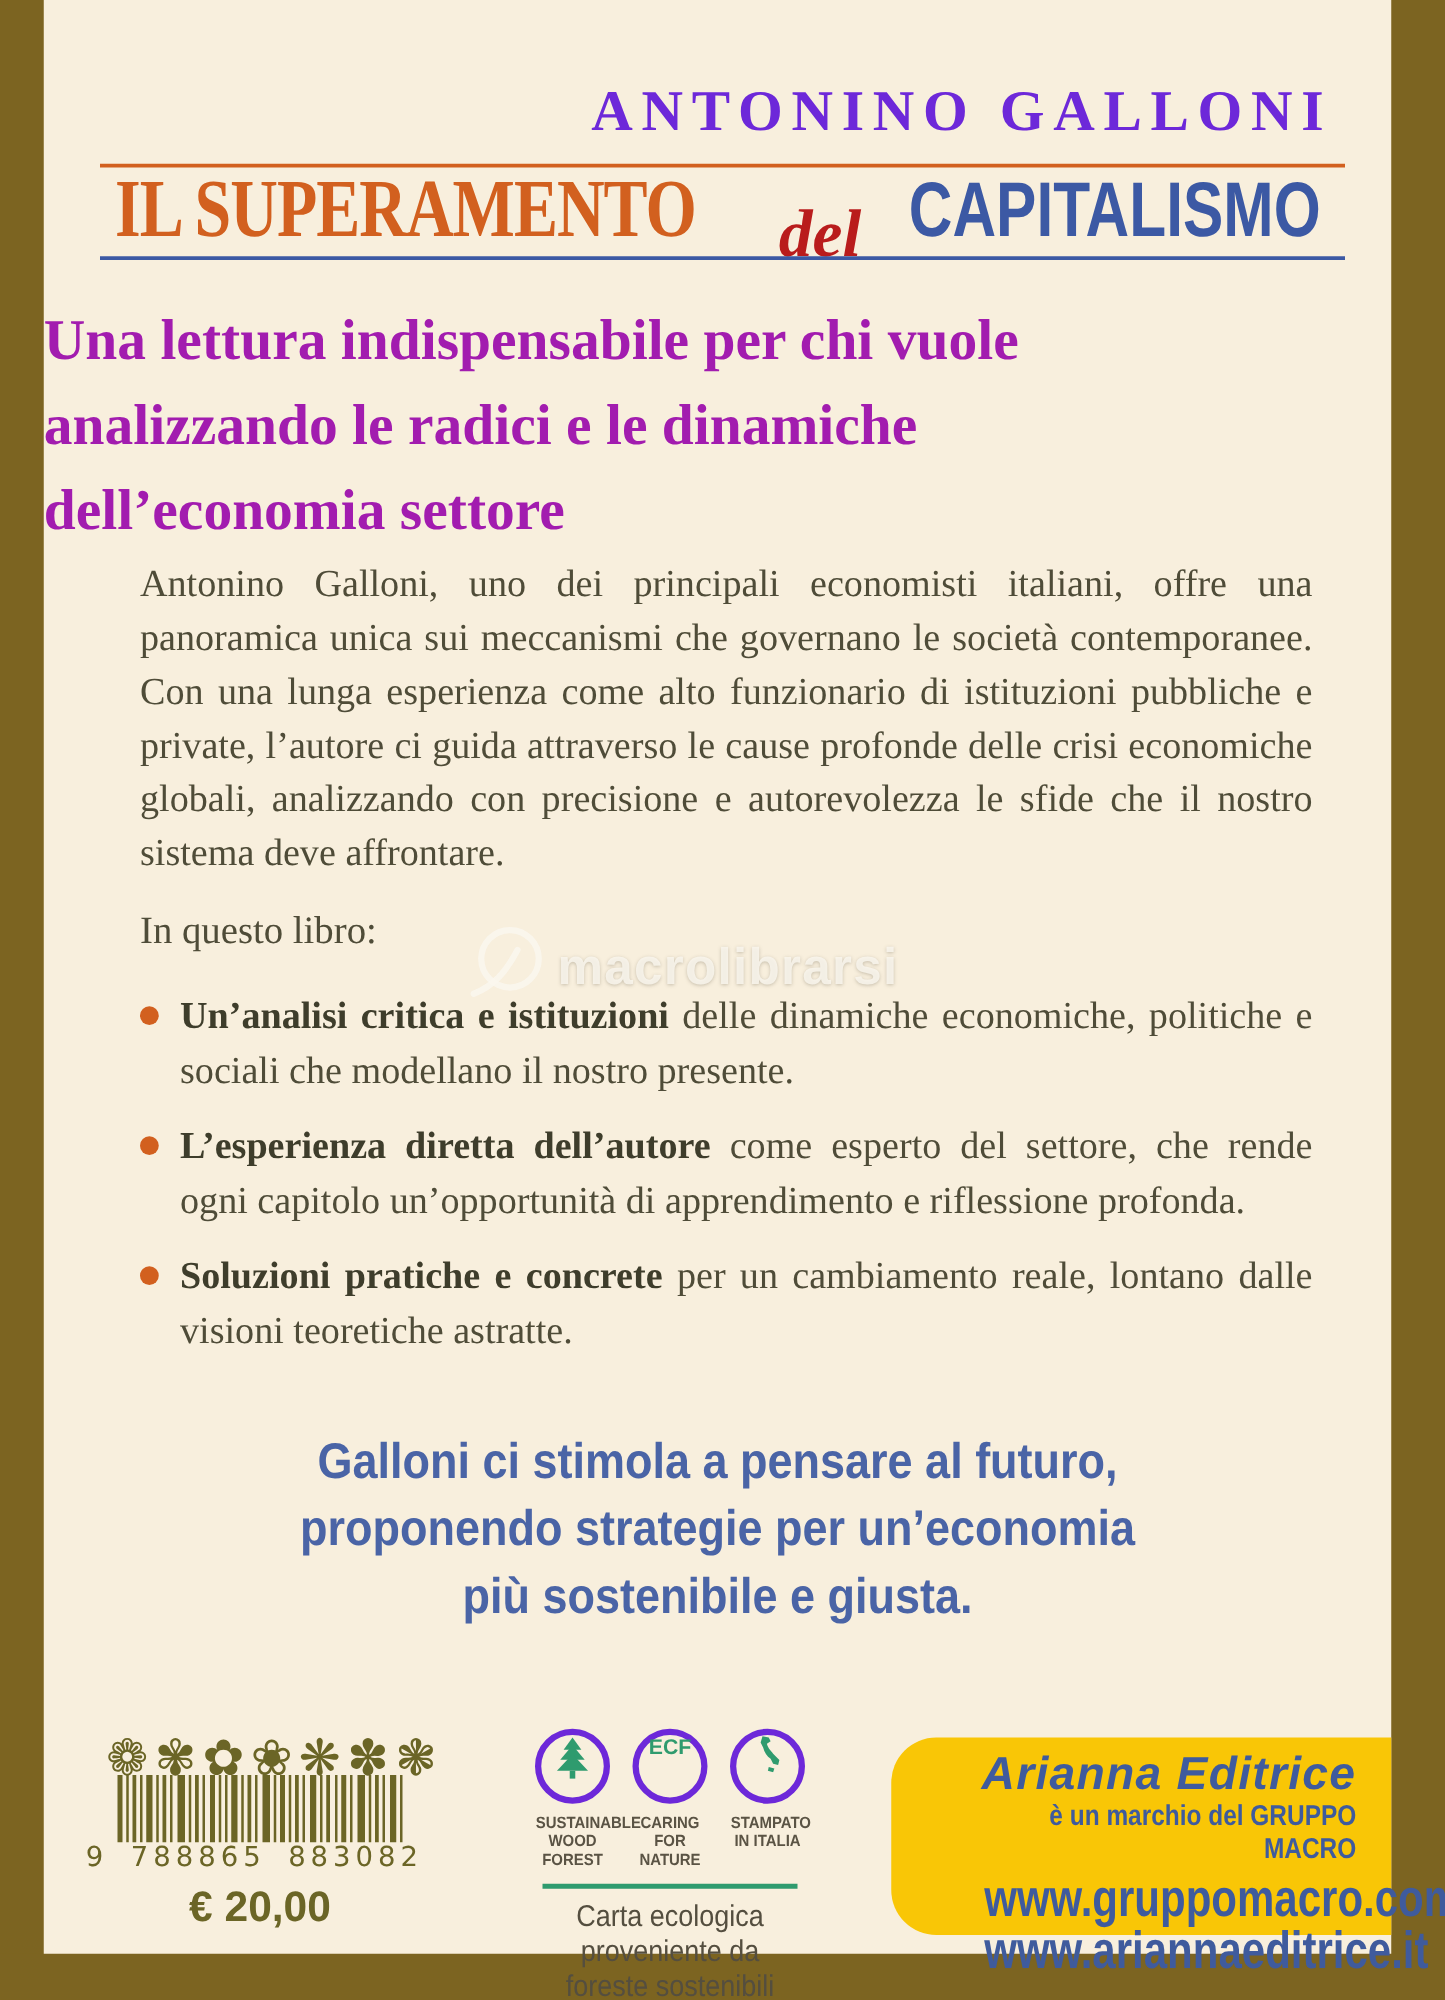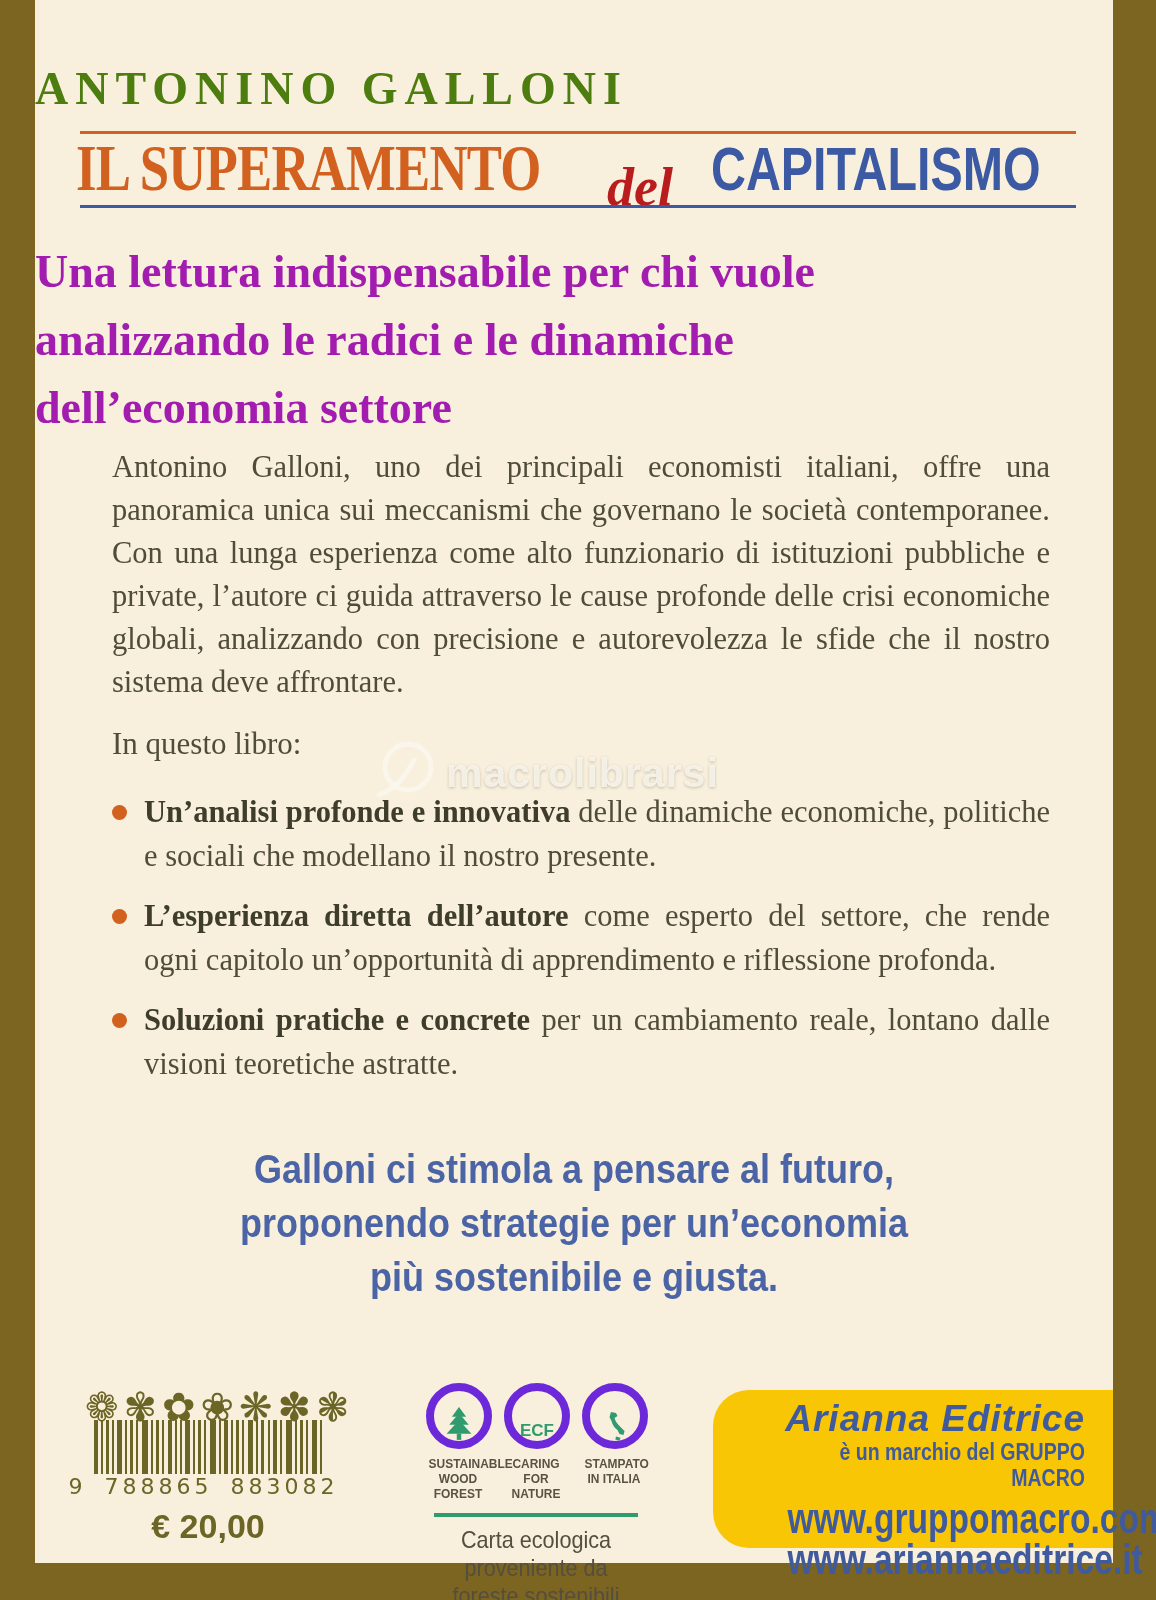--- a/index.html
+++ b/index.html
@@ -6,28 +6,28 @@
   .page{
     position:relative;width:1156px;height:1600px;background:#f8efdd;
     overflow:hidden;font-family:"Liberation Serif",serif;
   }
   .frame{position:absolute;background:#7c6421;}
   .frame-left{left:0;top:0;width:35px;height:1600px;}
   .frame-right{right:0;top:0;width:43px;height:1600px;}
   .frame-bottom{left:0;bottom:0;width:1156px;height:37px;}
 
   .author{
-    position:absolute;top:62px;left:35px;width:1031px;text-align:left;
-    font-size:46px;letter-spacing:7px;color:#4d7c0f;font-weight:bold;
+    position:absolute;top:62px;left:35px;width:1031px;text-align:right;
+    font-size:46px;letter-spacing:7px;color:#6d28d9;font-weight:bold;
   }
   .rule{position:absolute;left:80px;width:996px;height:3px;}
   .rule-top{top:131px;background:#d2601f;}
   .rule-bottom{top:205px;background:#3c59a4;}
 
-  .title-row{position:absolute;top:136px;left:21px;width:1004px;height:72px;padding-left:48px;}
+  .title-row{position:absolute;top:136px;left:37px;width:1004px;height:72px;padding-left:48px;}
   .title-main{
     position:absolute;left:55px;top:-4px;font-weight:bold;font-size:66px;line-height:72px;
     color:#d2601f;transform:scaleX(.80);transform-origin:left top;letter-spacing:-1px;white-space:nowrap;
   }
   .title-del{
     position:absolute;left:586px;top:8px;font-style:italic;font-weight:bold;
     font-size:54px;line-height:62px;color:#b91c1c;white-space:nowrap;margin-top:12px;
   }
   .title-cap{
     position:absolute;left:690px;top:-2px;font-family:"Liberation Sans",sans-serif;font-weight:bold;
@@ -81,22 +81,22 @@
   .guard{width:3px;height:24px;background:#6b6526;transform:translateY(-6px);}
   .price{
     margin-top:8px;font-family:"Liberation Sans",sans-serif;font-weight:bold;
     font-size:34px;color:#6b6526;
   }
 
   .eco-block{position:absolute;left:408px;top:1383px;width:256px;text-align:center;}
   .badges{display:flex;justify-content:center;gap:14px;}
   .badge{width:64px;}
   .ring{
-    width:50px;height:50px;border:8px solid #6d28d9;border-radius:50%;
-    margin:0 auto;display:flex;align-items:flex-end;justify-content:center;
+    width:50px;height:50px;border:5px solid #6d28d9;border-radius:50%;
+    margin:0 auto;display:flex;align-items:flex-start;justify-content:center;
   }
   .ecf-text{font-family:"Liberation Sans",sans-serif;font-weight:bold;font-size:17px;color:#2f9b6e;}
   .badge-label{
     margin-top:7px;font-family:"Liberation Sans",sans-serif;font-weight:bold;
     font-size:13px;line-height:15px;color:#5a5344;transform:scaleX(.92);transform-origin:center top;
   }
   .eco-divider{width:204px;height:4px;background:#2f9b6e;margin:12px auto 9px;}
   .eco-note{
     width:232px;margin:0 auto;font-family:"Liberation Sans",sans-serif;
     font-size:24px;line-height:28px;color:#544e3f;transform:scaleX(.9);transform-origin:center top;
@@ -146,21 +146,21 @@
     <div>dell’economia settore</div>
   </div>
 
   <div class="intro">Antonino Galloni, uno dei principali economisti italiani, offre una panoramica unica sui meccanismi che governano le società contemporanee. Con una lunga esperienza come alto funzionario di istituzioni pubbliche e private, l’autore ci guida attraverso le cause profonde delle crisi economiche globali, analizzando con precisione e autorevolezza le sfide che il nostro sistema deve affrontare.</div>
 
   <div class="list-intro">In questo libro:</div>
 
   <div class="bullets">
     <div class="bullet">
       <span class="dot"></span>
-      <div class="btext"><span class="lead">Un’analisi profonde e innovativa</span><span> delle dinamiche economiche, politiche e sociali che modellano il nostro presente.</span></div>
+      <div class="btext"><span class="lead">Un’analisi critica e istituzioni</span><span> delle dinamiche economiche, politiche e sociali che modellano il nostro presente.</span></div>
     </div>
     <div class="bullet">
       <span class="dot"></span>
       <div class="btext"><span class="lead">L’esperienza diretta dell’autore</span><span> come esperto del settore, che rende ogni capitolo un’opportunità di apprendimento e riflessione profonda.</span></div>
     </div>
     <div class="bullet">
       <span class="dot"></span>
       <div class="btext"><span class="lead">Soluzioni pratiche e concrete</span><span> per un cambiamento reale, lontano dalle visioni teoretiche astratte.</span></div>
     </div>
   </div>

